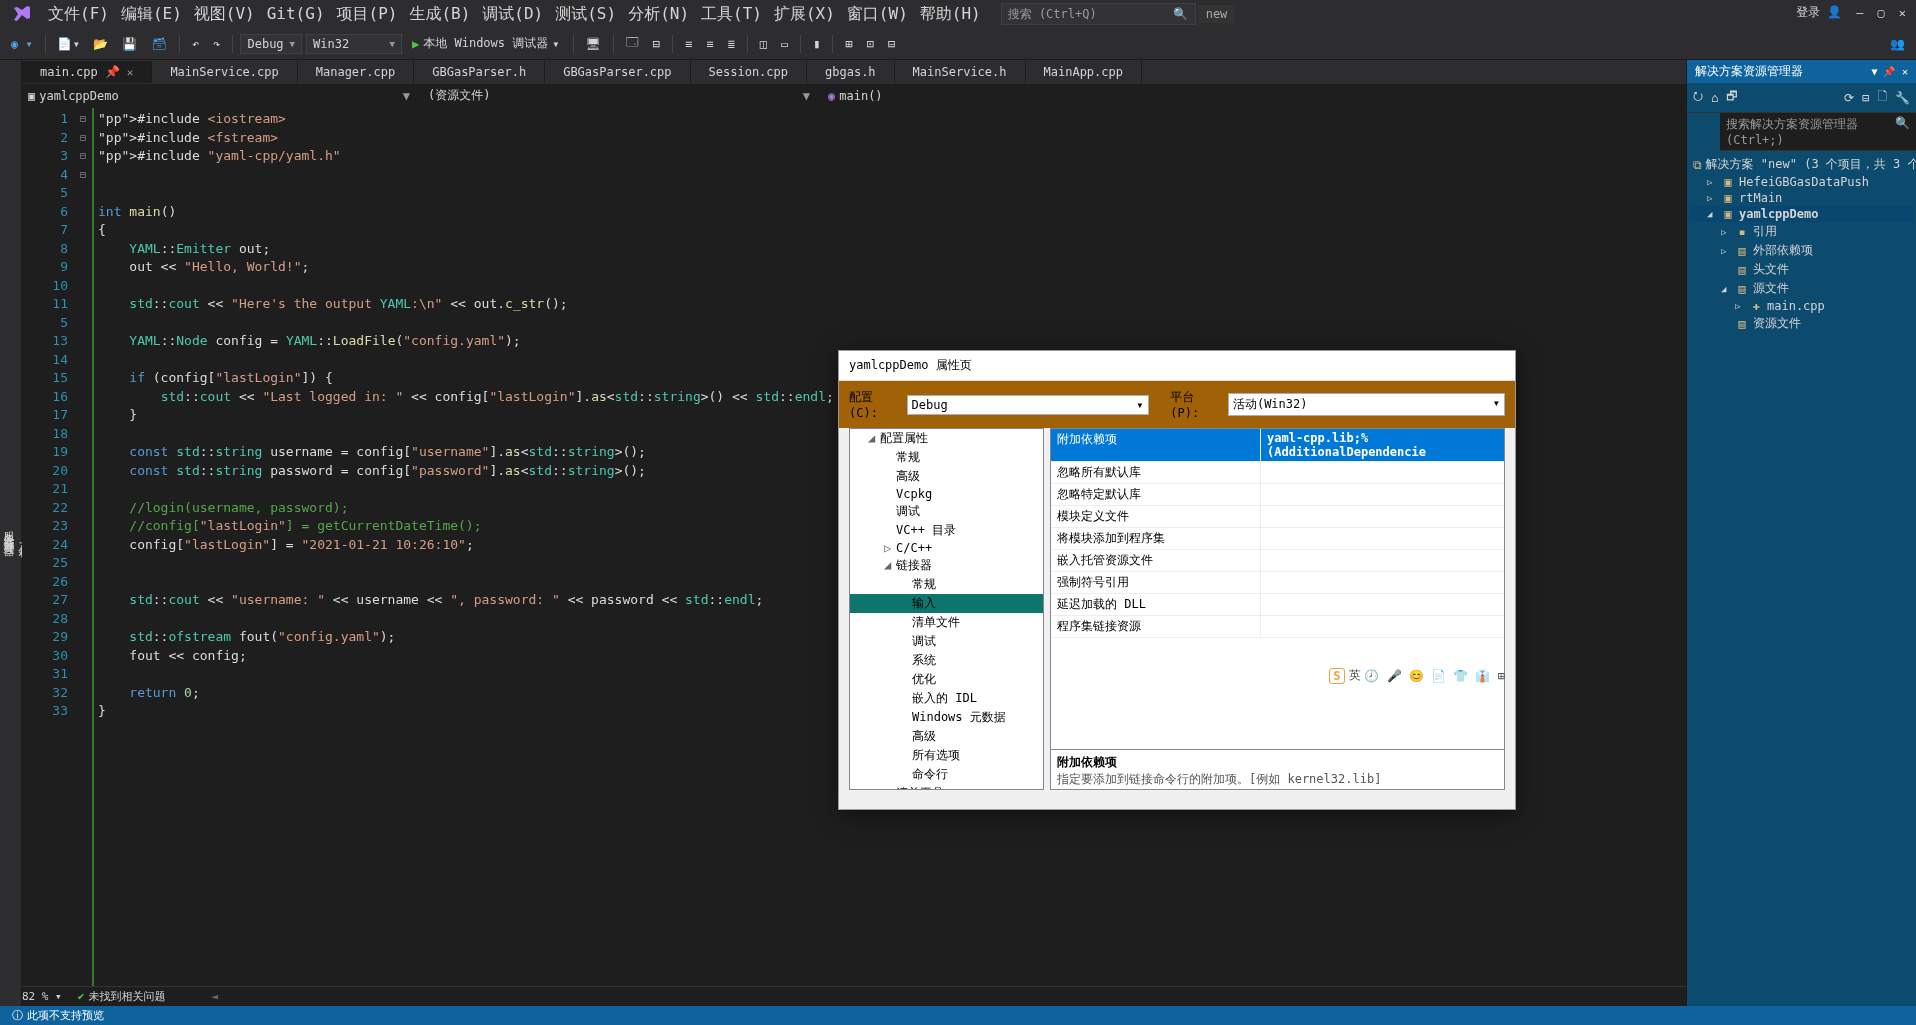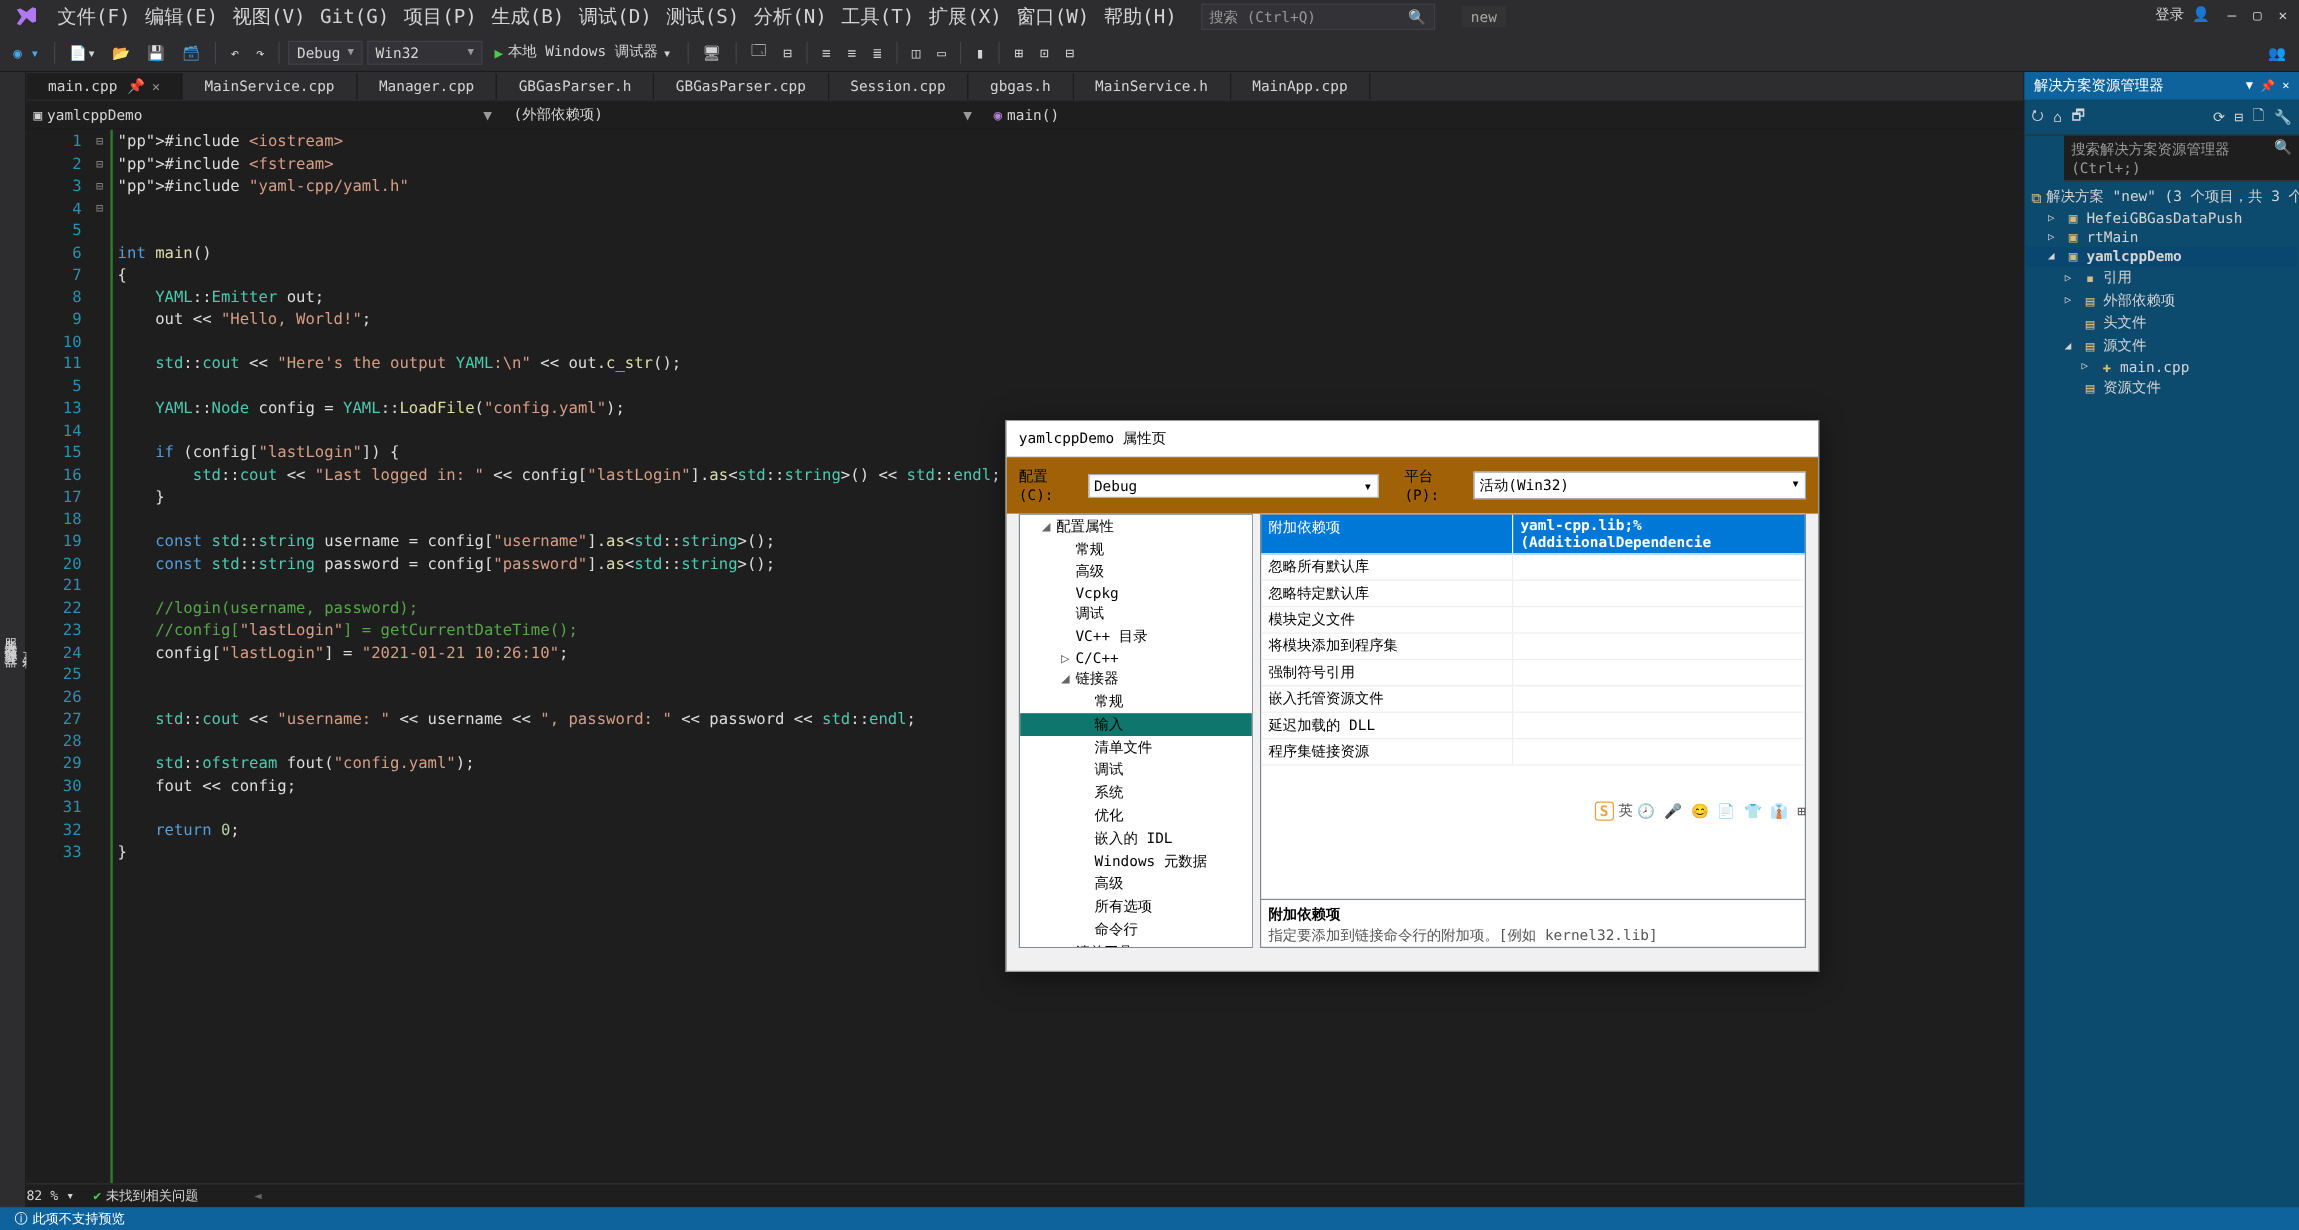--- a/index.html
+++ b/index.html
@@ -2,21 +2,21 @@
 <html><head>
 <meta charset="utf-8">
 <style>
 * { margin:0; padding:0; box-sizing:border-box; font-family:"Microsoft YaHei","Segoe UI",Consolas,monospace; user-select:none; }
 body { background:#2d2d30; color:#d4d4d4; width:1916px; height:1025px; overflow:hidden; position:relative; font-size:12px; }
 .menubar { height:28px; background:#2d2d30; display:flex; align-items:center; padding:0 4px; gap:2px; }
 .vs-logo { width:20px; height:20px; margin:0 8px; }
 .menu-item { padding:4px 6px; color:#d4d4d4; font-size:16px; cursor:pointer; }
 .search-box { margin-left:12px; background:#333337; border:1px solid #3f3f46; padding:2px 6px; width:195px; height:22px; display:flex; align-items:center; justify-content:space-between; color:#999; }
 .search-mg { color:#999; }
-.new-box { margin-left:20px; background:#333; padding:2px 8px; color:#aaa; font-size:12px; }
+.new-box { background:#333; padding:2px 8px; color:#aaa; font-size:12px; }
 .right-menu { position:absolute; right:10px; top:4px; display:flex; align-items:center; gap:14px; color:#d4d4d4; }
 .toolbar { height:32px; background:#2d2d30; border-bottom:1px solid #1b1b1c; display:flex; align-items:center; padding:0 6px; gap:4px; }
 .tb-btn { padding:3px 5px; color:#d4d4d4; cursor:pointer; display:inline-flex; align-items:center; }
 .tb-sep { width:1px; height:18px; background:#444; margin:0 3px; }
 .combo { background:#333337; border:1px solid #3f3f46; padding:2px 6px; color:#d4d4d4; display:inline-flex; align-items:center; gap:6px; font-size:12px; }
 .combo .chev { color:#999; font-size:9px; }
 .play-btn { display:inline-flex; align-items:center; gap:4px; color:#d4d4d4; padding:2px 6px; }
 .play-tri { color:#4ec94e; }
 .content-row { display:flex; height:calc(100% - 60px - 19px); }
 .left-rail { width:22px; background:#2d2d30; border-right:1px solid #1b1b1c; writing-mode:vertical-lr; text-align:center; padding-top:8px; font-size:11px; color:#d4d4d4; letter-spacing:2px; }
@@ -154,21 +154,21 @@
         <div class="tab ">gbgas.h</div>
         <div class="tab ">MainService.h</div>
         <div class="tab ">MainApp.cpp</div>
       </div>
     <div class="breadcrumb">
       <div class="bc-part" style="flex:0 0 400px">
         <span class="bc-combo full">▣ <span>yamlcppDemo</span><span class="bc-chev">▼</span></span>
       </div>
       <div class="bc-part" style="flex:0 0 400px">
         <span class="bc-combo full">
-            <span>(外部依赖项)</span>
+            <span>(资源文件)</span>
             <span class="bc-chev">▼</span>
           </span>
       </div>
       <div class="bc-part">
         <span class="bc-combo full">
             <span style="color:#b180d7">◉</span> 
             <span>main()</span>
           </span>
       </div>
     </div>
@@ -389,25 +389,25 @@
           </div>
           <div class="pg-row ">
             <div class="pg-k">模块定义文件</div>
             <div class="pg-v"></div>
           </div>
           <div class="pg-row ">
             <div class="pg-k">将模块添加到程序集</div>
             <div class="pg-v"></div>
           </div>
           <div class="pg-row ">
+            <div class="pg-k">嵌入托管资源文件</div>
+            <div class="pg-v"></div>
+          </div>
+          <div class="pg-row ">
             <div class="pg-k">强制符号引用</div>
-            <div class="pg-v"></div>
-          </div>
-          <div class="pg-row ">
-            <div class="pg-k">嵌入托管资源文件</div>
             <div class="pg-v"></div>
           </div>
           <div class="pg-row ">
             <div class="pg-k">延迟加载的 DLL</div>
             <div class="pg-v"></div>
           </div>
           <div class="pg-row ">
             <div class="pg-k">程序集链接资源</div>
             <div class="pg-v"></div>
           </div>

